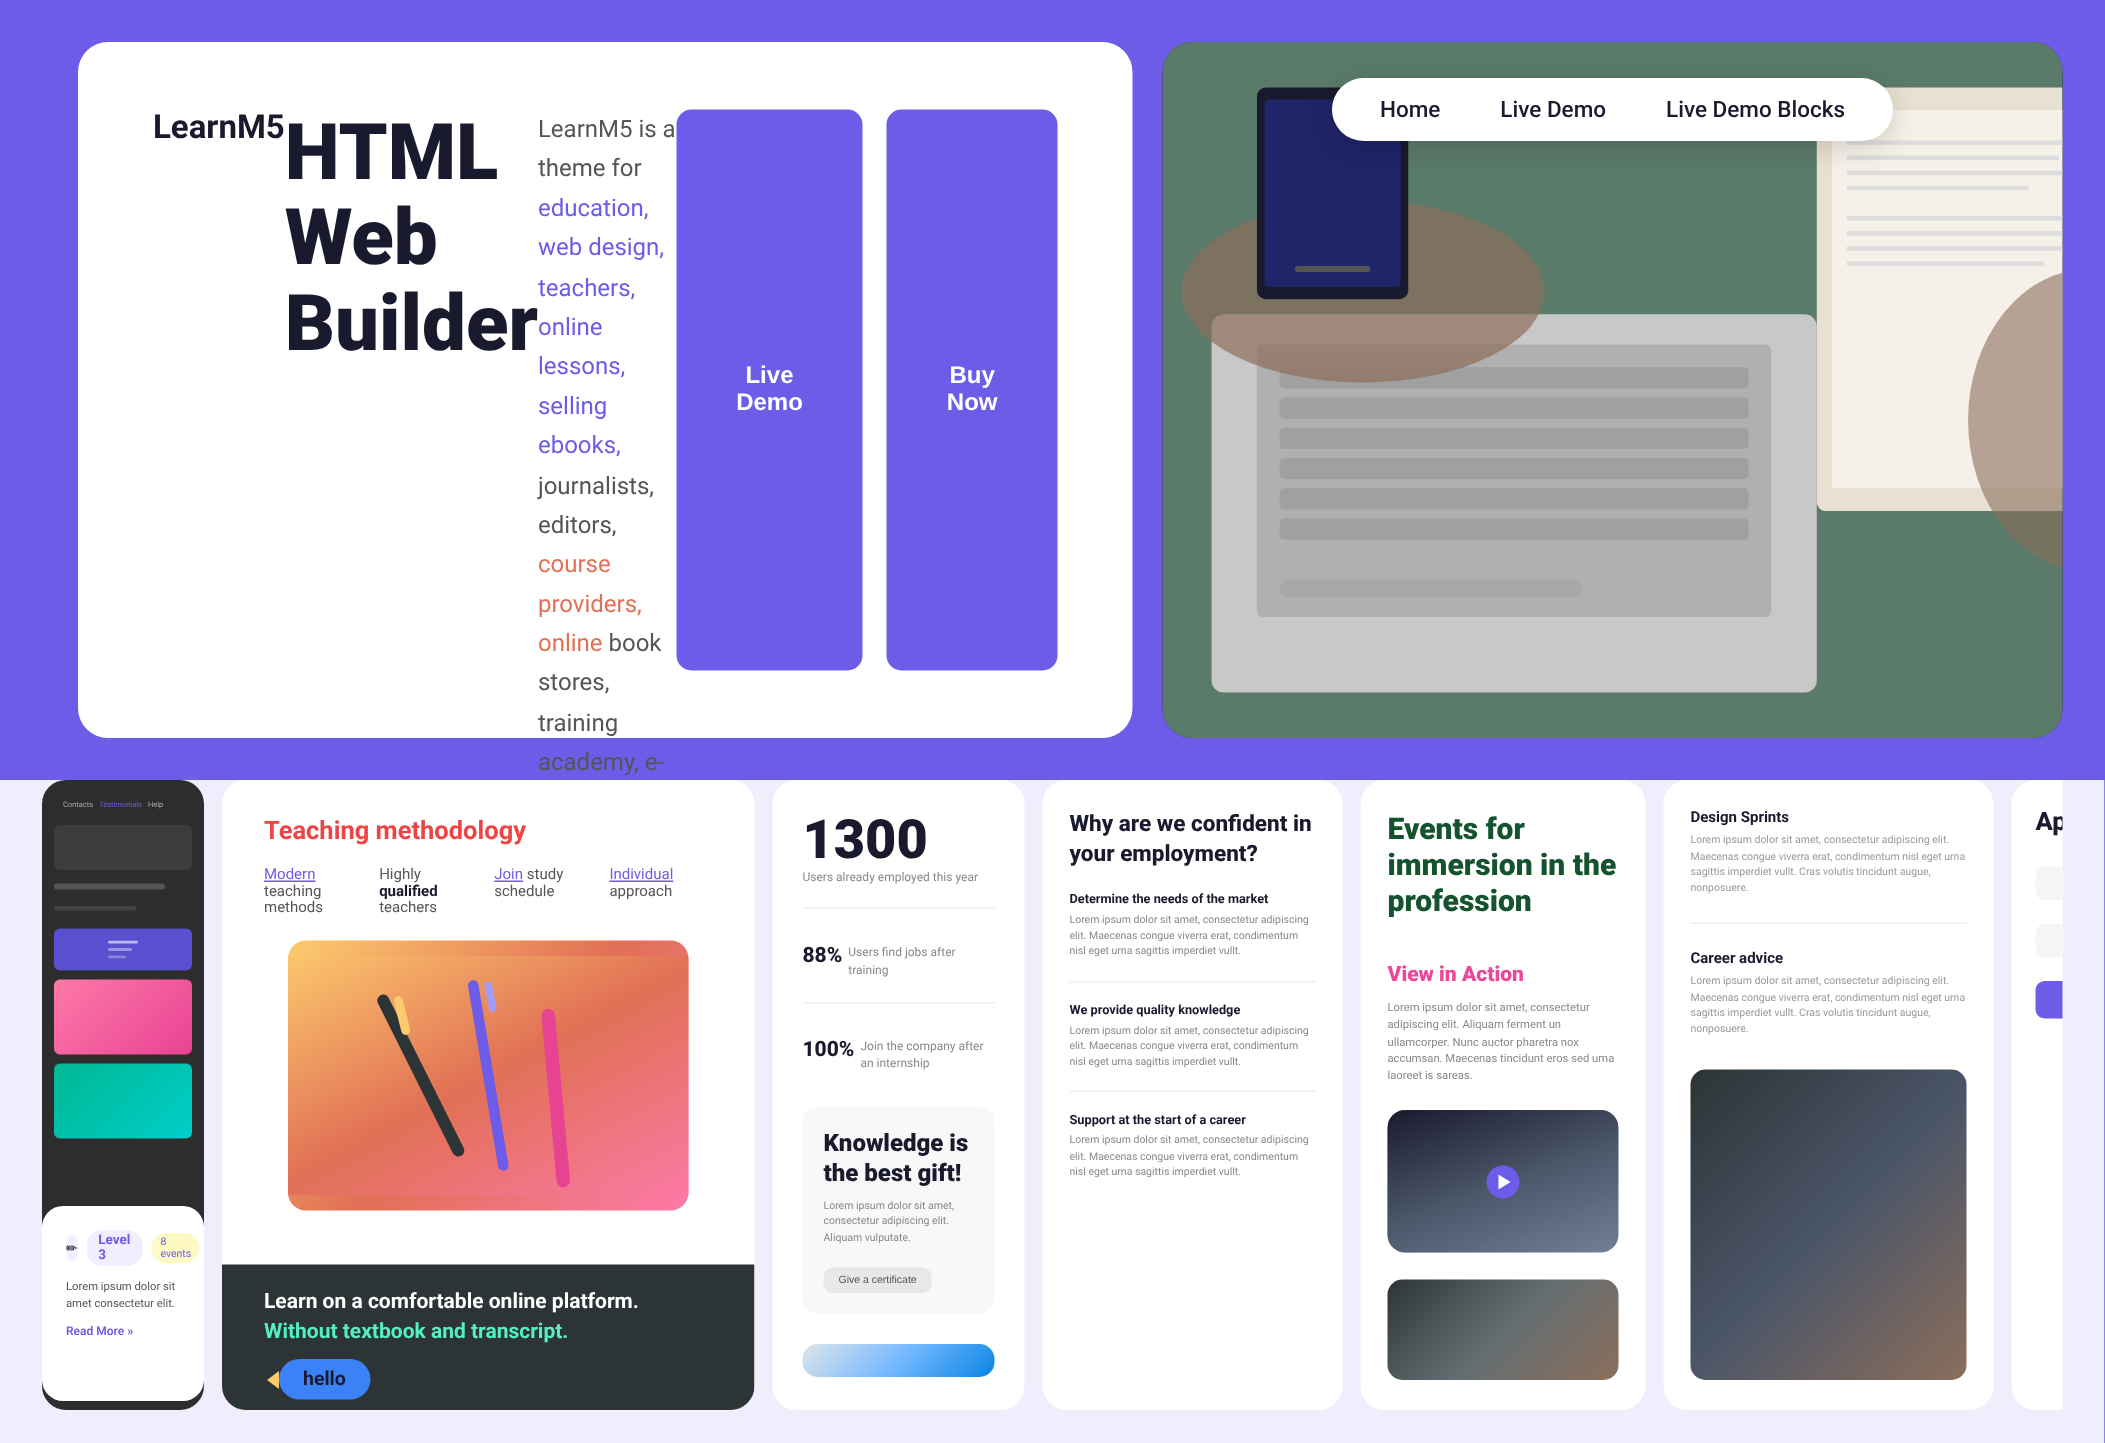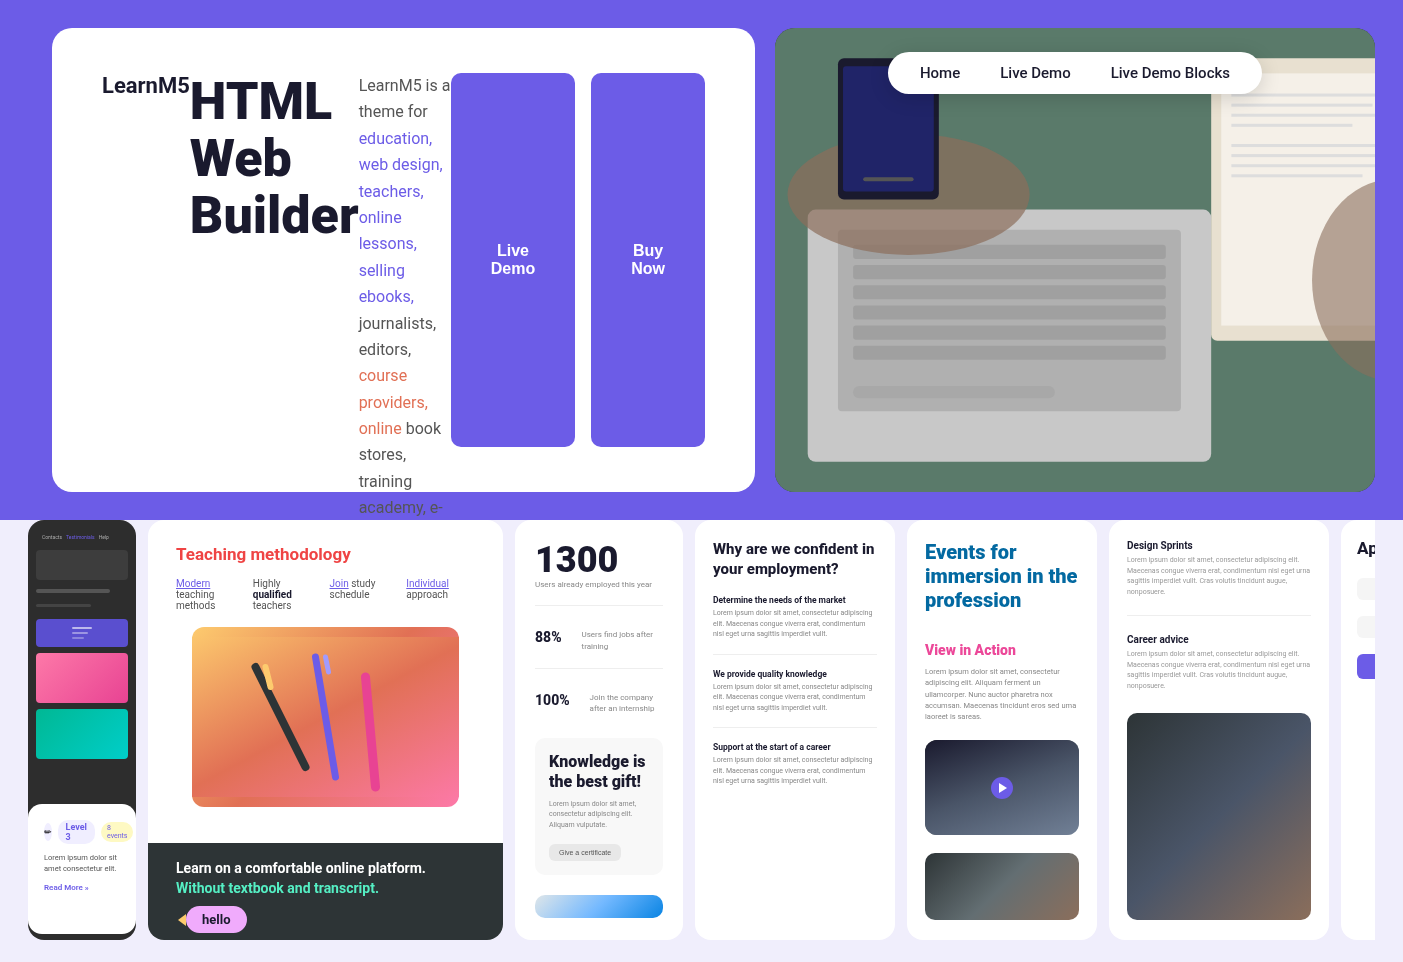--- a/index.html
+++ b/index.html
@@ -260,21 +260,21 @@
     .pc2-bottom-text {
       font-size: 14px;
       font-weight: 700;
       color: white;
       line-height: 1.4;
     }
 
     .pc2-bottom-text .green { color: #55efc4; }
 
     .hello-badge {
-      background: #f0abfc;
+      background: #3b82f6;
       color: #1a1a2e;
       padding: 6px 16px;
       border-radius: 20px;
       font-size: 13px;
       font-weight: 700;
       display: inline-block;
       margin-left: 10px;
       position: relative;
     }
 
@@ -309,21 +309,21 @@
 
     .stat-label {
       font-size: 8px;
       color: #888;
       margin-top: 2px;
     }
 
     .stat-row {
       display: flex;
       align-items: flex-start;
-      gap: 20px;
+      gap: 4px;
       margin-top: 8px;
     }
 
     .stat-pct {
       font-size: 14px;
       font-weight: 800;
       color: #1a1a2e;
       white-space: nowrap;
     }
 
@@ -374,21 +374,21 @@
       gap: 10px;
     }
 
     .pc5-top {
       flex: 1;
     }
 
     .pc5-title {
       font-size: 20px;
       font-weight: 900;
-      color: #0369a1;
+      color: #14532d;
       line-height: 1.2;
       margin-bottom: 20px;
     }
 
     .pc5-view-title {
       font-size: 14px;
       font-weight: 900;
       color: #ec4899;
       margin-bottom: 8px;
     }

